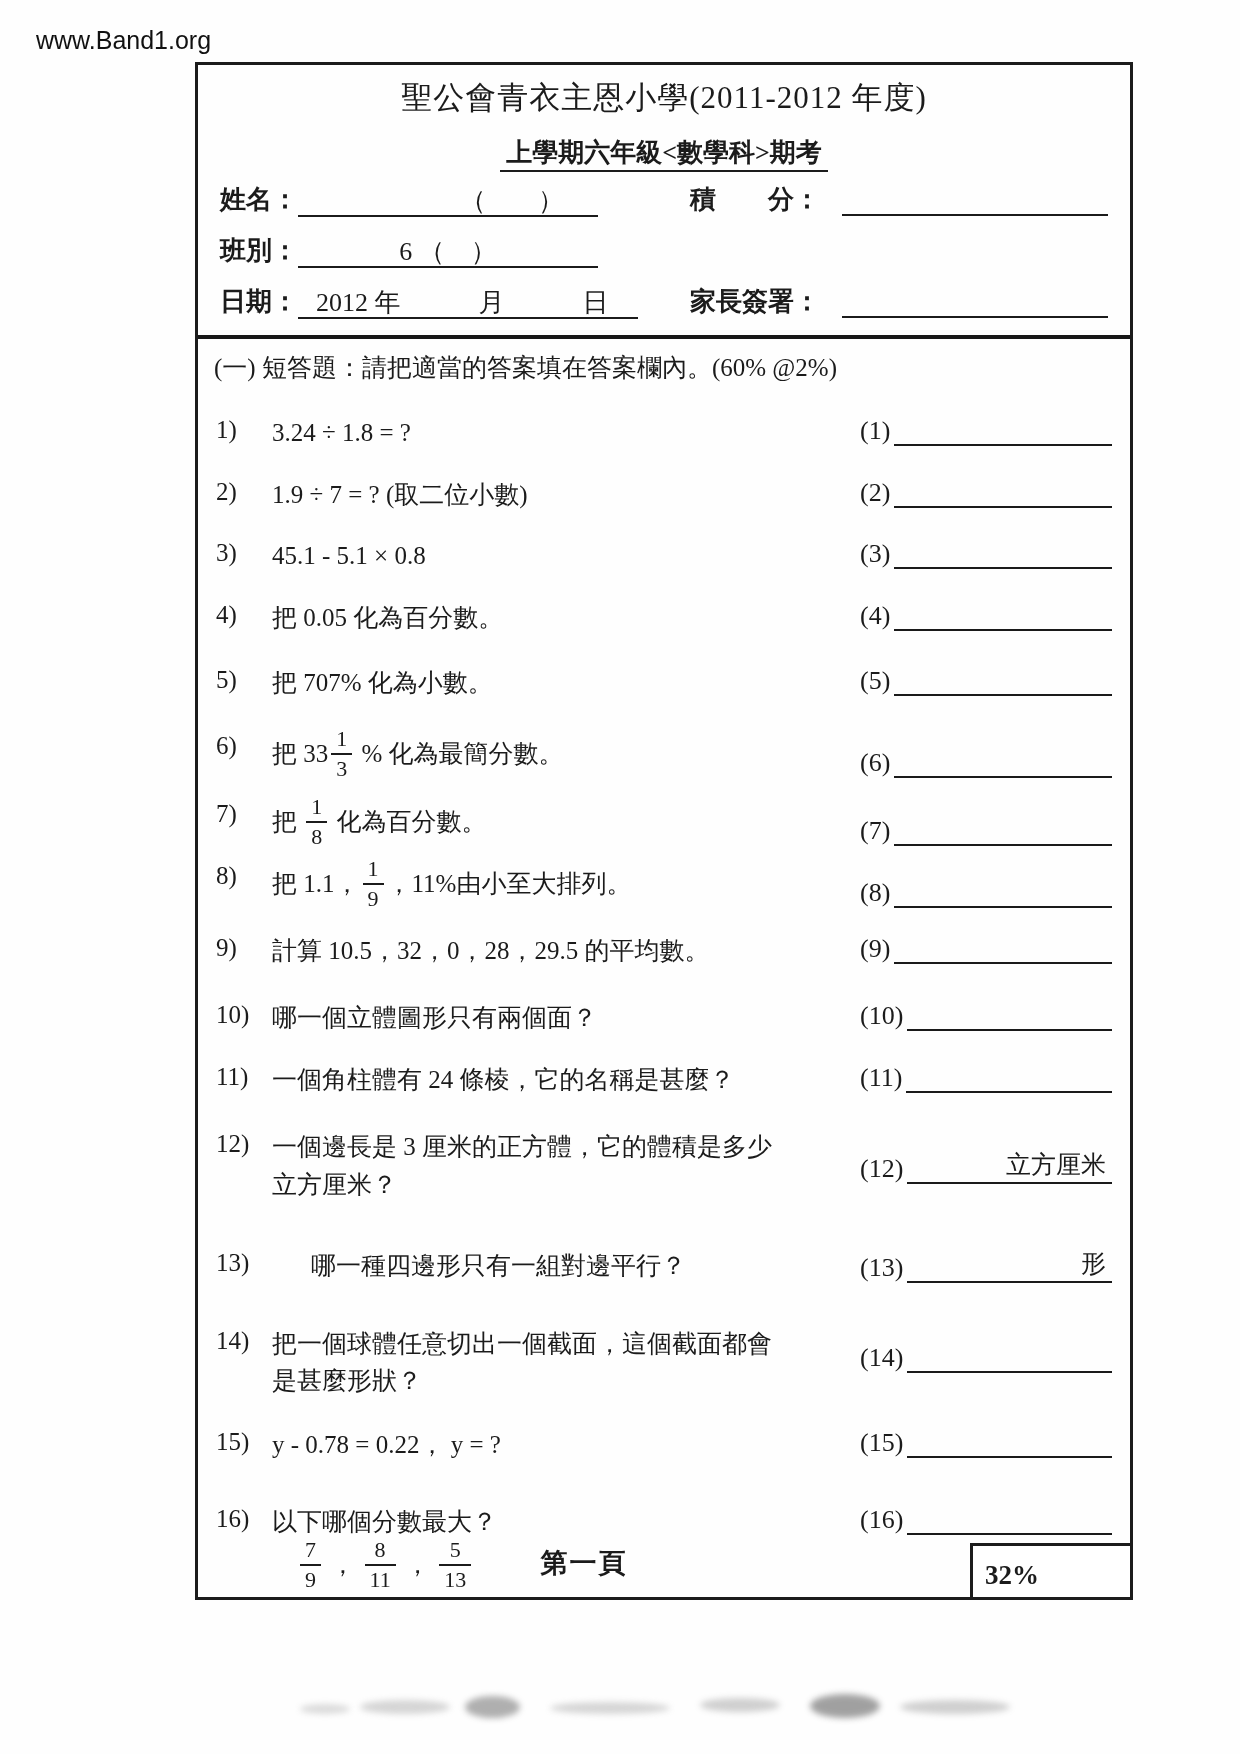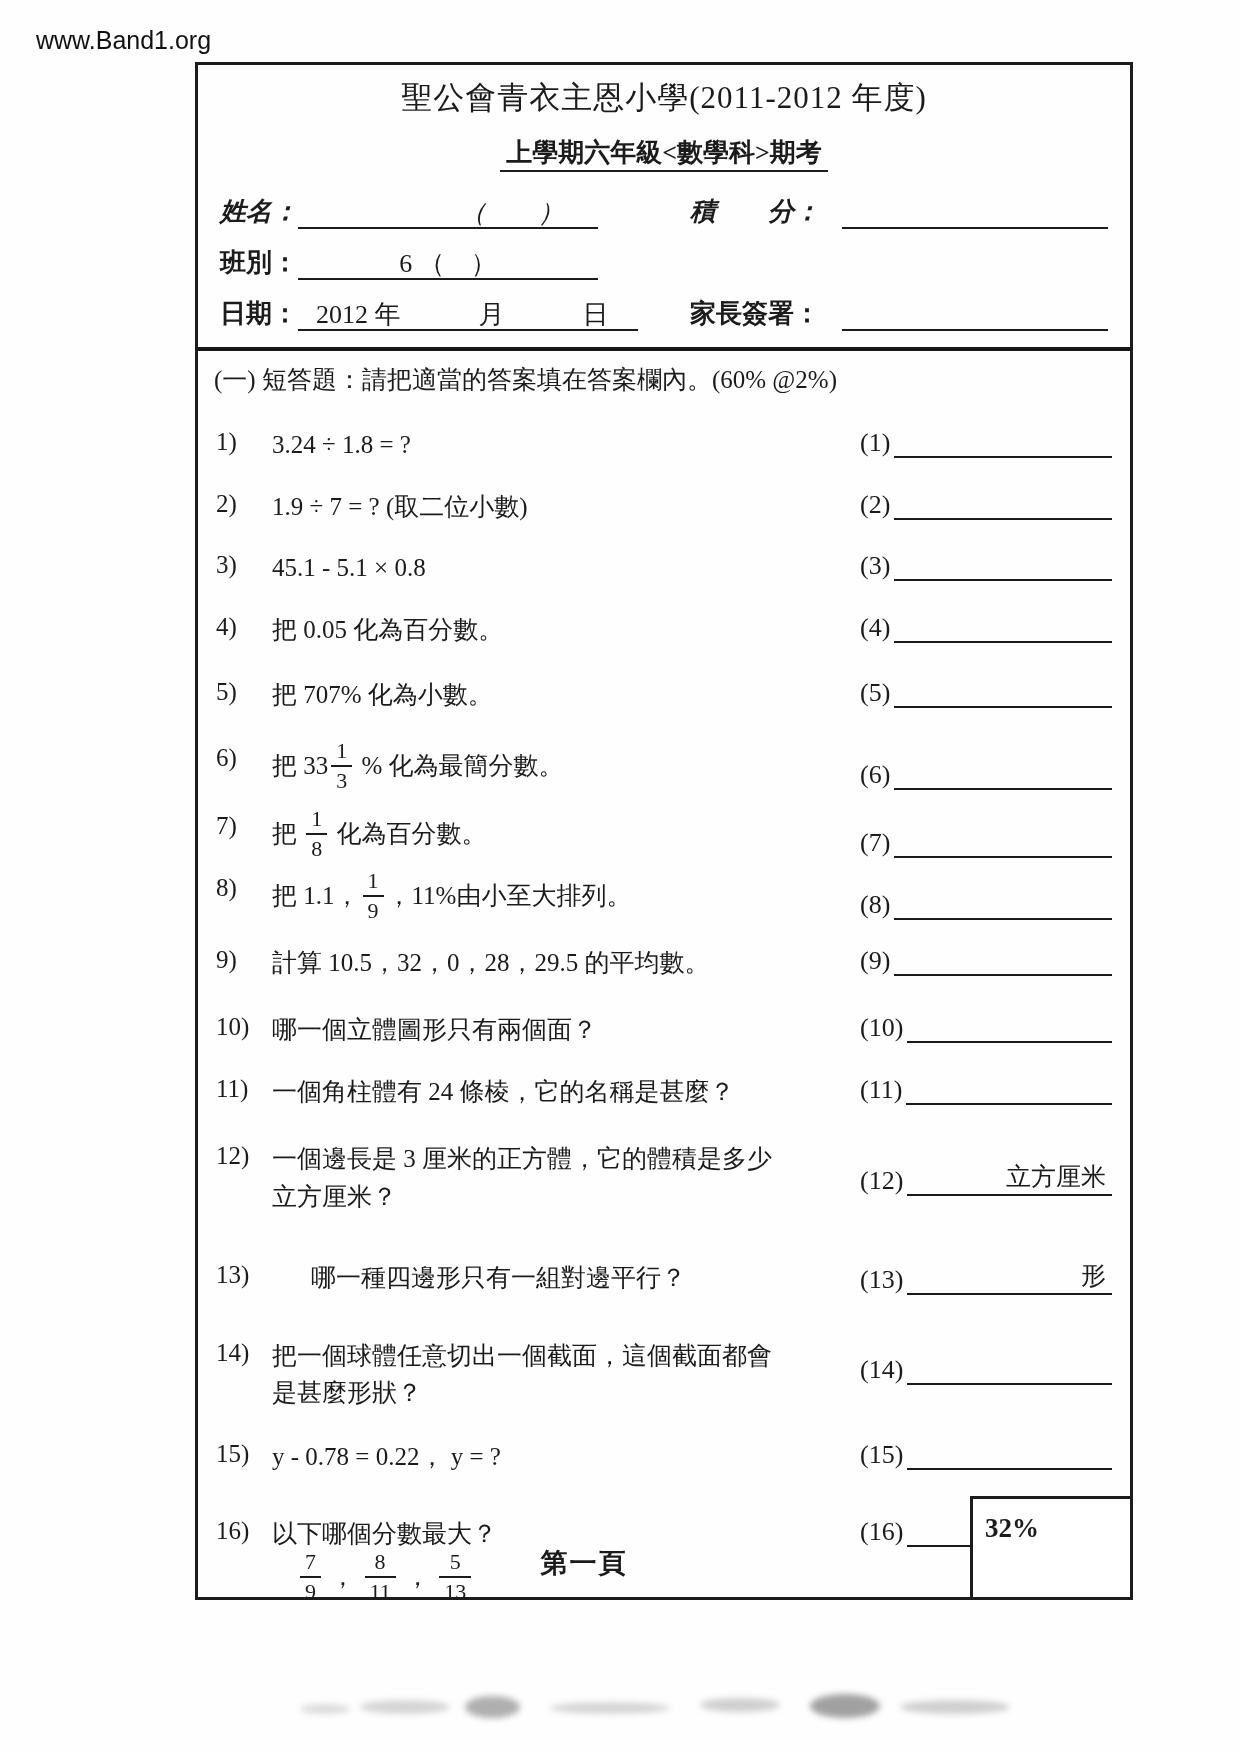--- a/index.html
+++ b/index.html
@@ -12,23 +12,23 @@
 
   .paper-box { position:absolute; left:195px; top:62px; width:938px; height:1538px;
     border:3px solid #1c1c1c; overflow:hidden; }
 
   .school-title { margin-top:12px; text-align:center; font-size:31px; font-weight:normal; letter-spacing:1px; }
   .exam-title  { margin-top:16px; text-align:center; font-size:26px; font-weight:bold; }
   .exam-title span { border-bottom:2px solid #1c1c1c; padding:0 6px 3px; }
 
   .fields { padding:0 22px 0 22px; font-size:26px; }
   .f-row { display:flex; margin-top:16px; align-items:flex-end; }
-  .f-row:first-child { margin-top:24px;font-style:italic; }
+  .f-row:first-child { margin-top:12px; }
   .f-left { display:flex; width:470px; align-items:flex-end; }
-  .f-right { display:flex; flex:1; align-items:flex-end;gap:16px; }
+  .f-right { display:flex; flex:1; align-items:flex-start;gap:16px; }
   .f-label { white-space:nowrap; font-weight:bold; }
   .blank { border-bottom:2px solid #1b1b1b; height:34px; }
   .b-name { width:300px; display:flex; justify-content:flex-end; padding-right:34px; }
   .b-score { flex:1; margin-left:6px; }
   .b-class { width:300px; text-align:center; }
   .b-date { width:340px; padding-left:18px; white-space:nowrap; }
   .b-parent { flex:1; margin-left:6px; }
 
   .divider { margin-top:16px; border-top:4px solid #171717; }
 
@@ -58,21 +58,21 @@
   .q-row.center .q-ans { margin-top:16px; }
   .q-row.end .q-ans { margin-top:20px; }
 
   .frac { display:inline-flex; flex-direction:column; vertical-align:middle; text-align:center;
           line-height:1; margin:0 3px; transform:translateY(-2px); }
   .frac .fn { font-size:22px; padding:0 5px 3px; }
   .frac .fd { font-size:22px; padding:3px 5px 0; border-top:2px solid #1b1b1b; }
 
   .page-footer { position:absolute; bottom:16px; left:0; right:160px; text-align:center;
                  font-size:27px; font-weight:bold; letter-spacing:2px; }
-  .score-box { position:absolute; right:0; bottom:0; width:160px; height:101px;
+  .score-box { position:absolute; right:0; bottom:0; width:160px; height:54px;
                border-left:3px solid #1c1c1c; border-top:3px solid #1c1c1c; background:#fff; }
   .score-box .score-text { font-size:27px; font-weight:bold; padding:14px 0 0 12px; }
 
   
   .scan-noise { position:absolute; top:1688px; left:300px; width:760px; height:40px; }
   .scan-noise span { position:absolute; border-radius:50%; background:#8a8a8a; filter:blur(3px); }
   .scan-noise span:nth-child(1){ left:60px;  top:12px; width:90px;  height:14px; opacity:.35; }
   .scan-noise span:nth-child(2){ left:165px; top:8px;  width:55px;  height:22px; opacity:.55; background:#6f6f6f;}
   .scan-noise span:nth-child(3){ left:250px; top:14px; width:120px; height:12px; opacity:.35; }
   .scan-noise span:nth-child(4){ left:400px; top:10px; width:80px;  height:14px; opacity:.4; }

